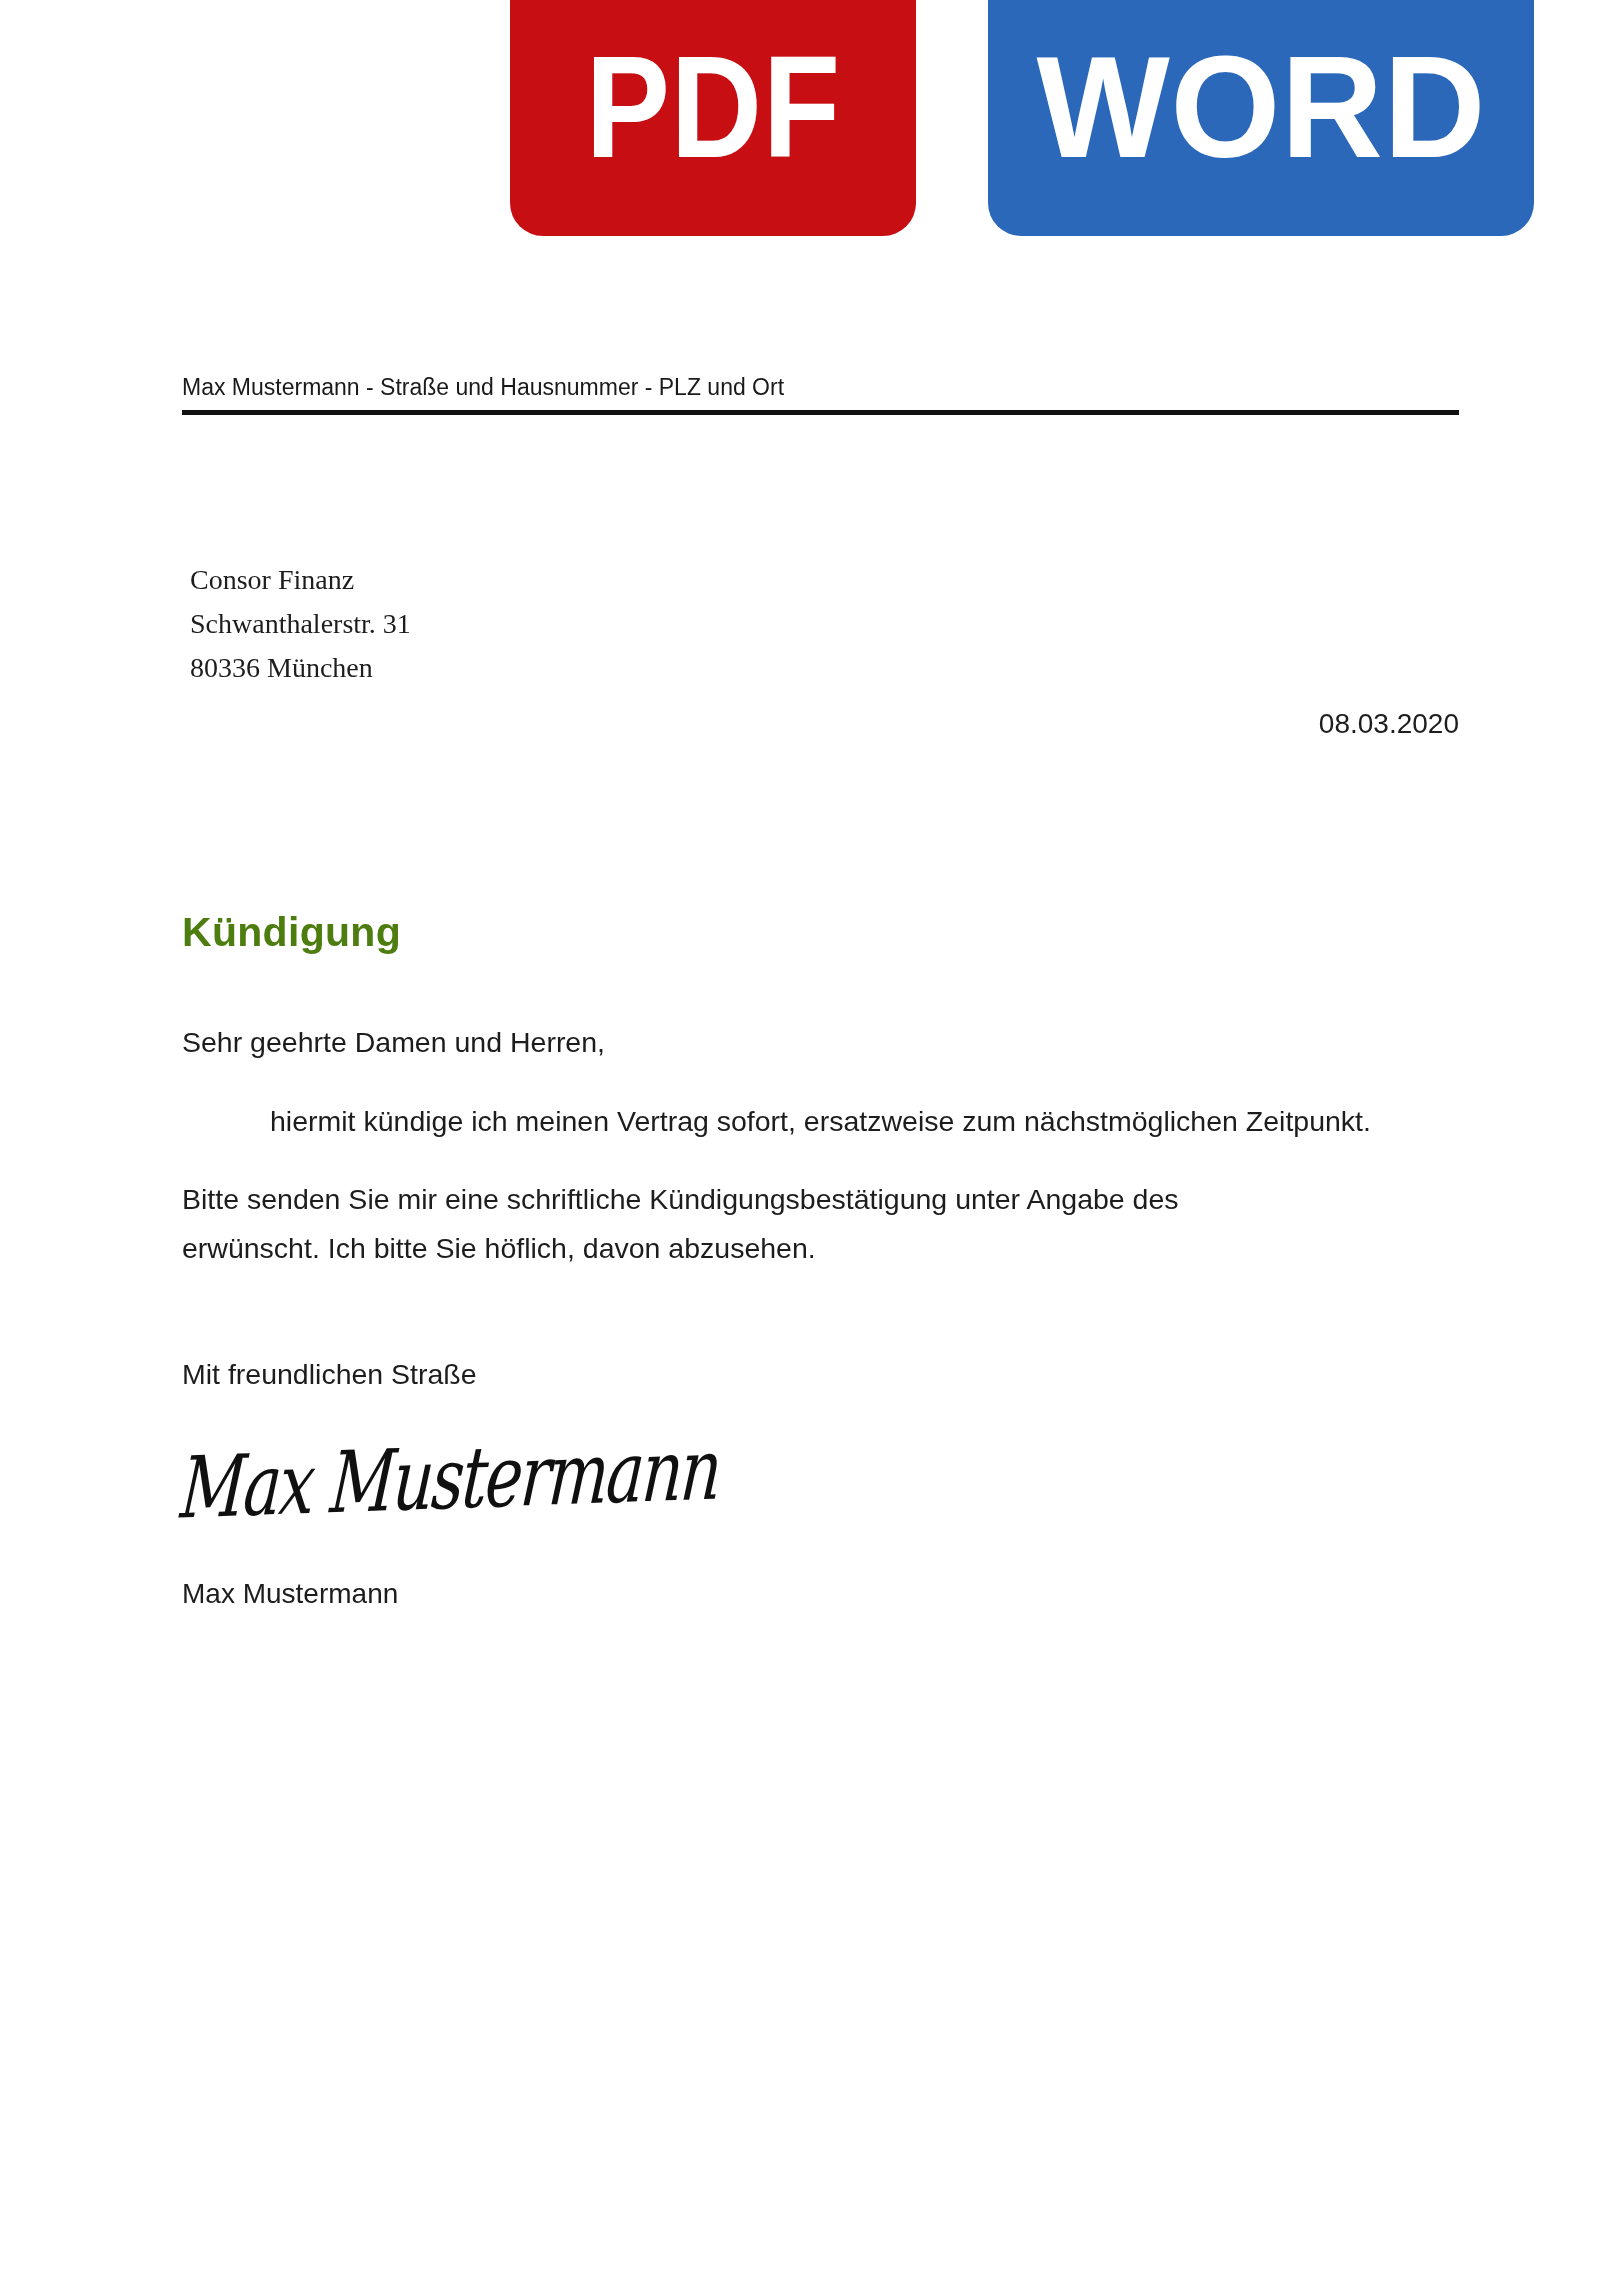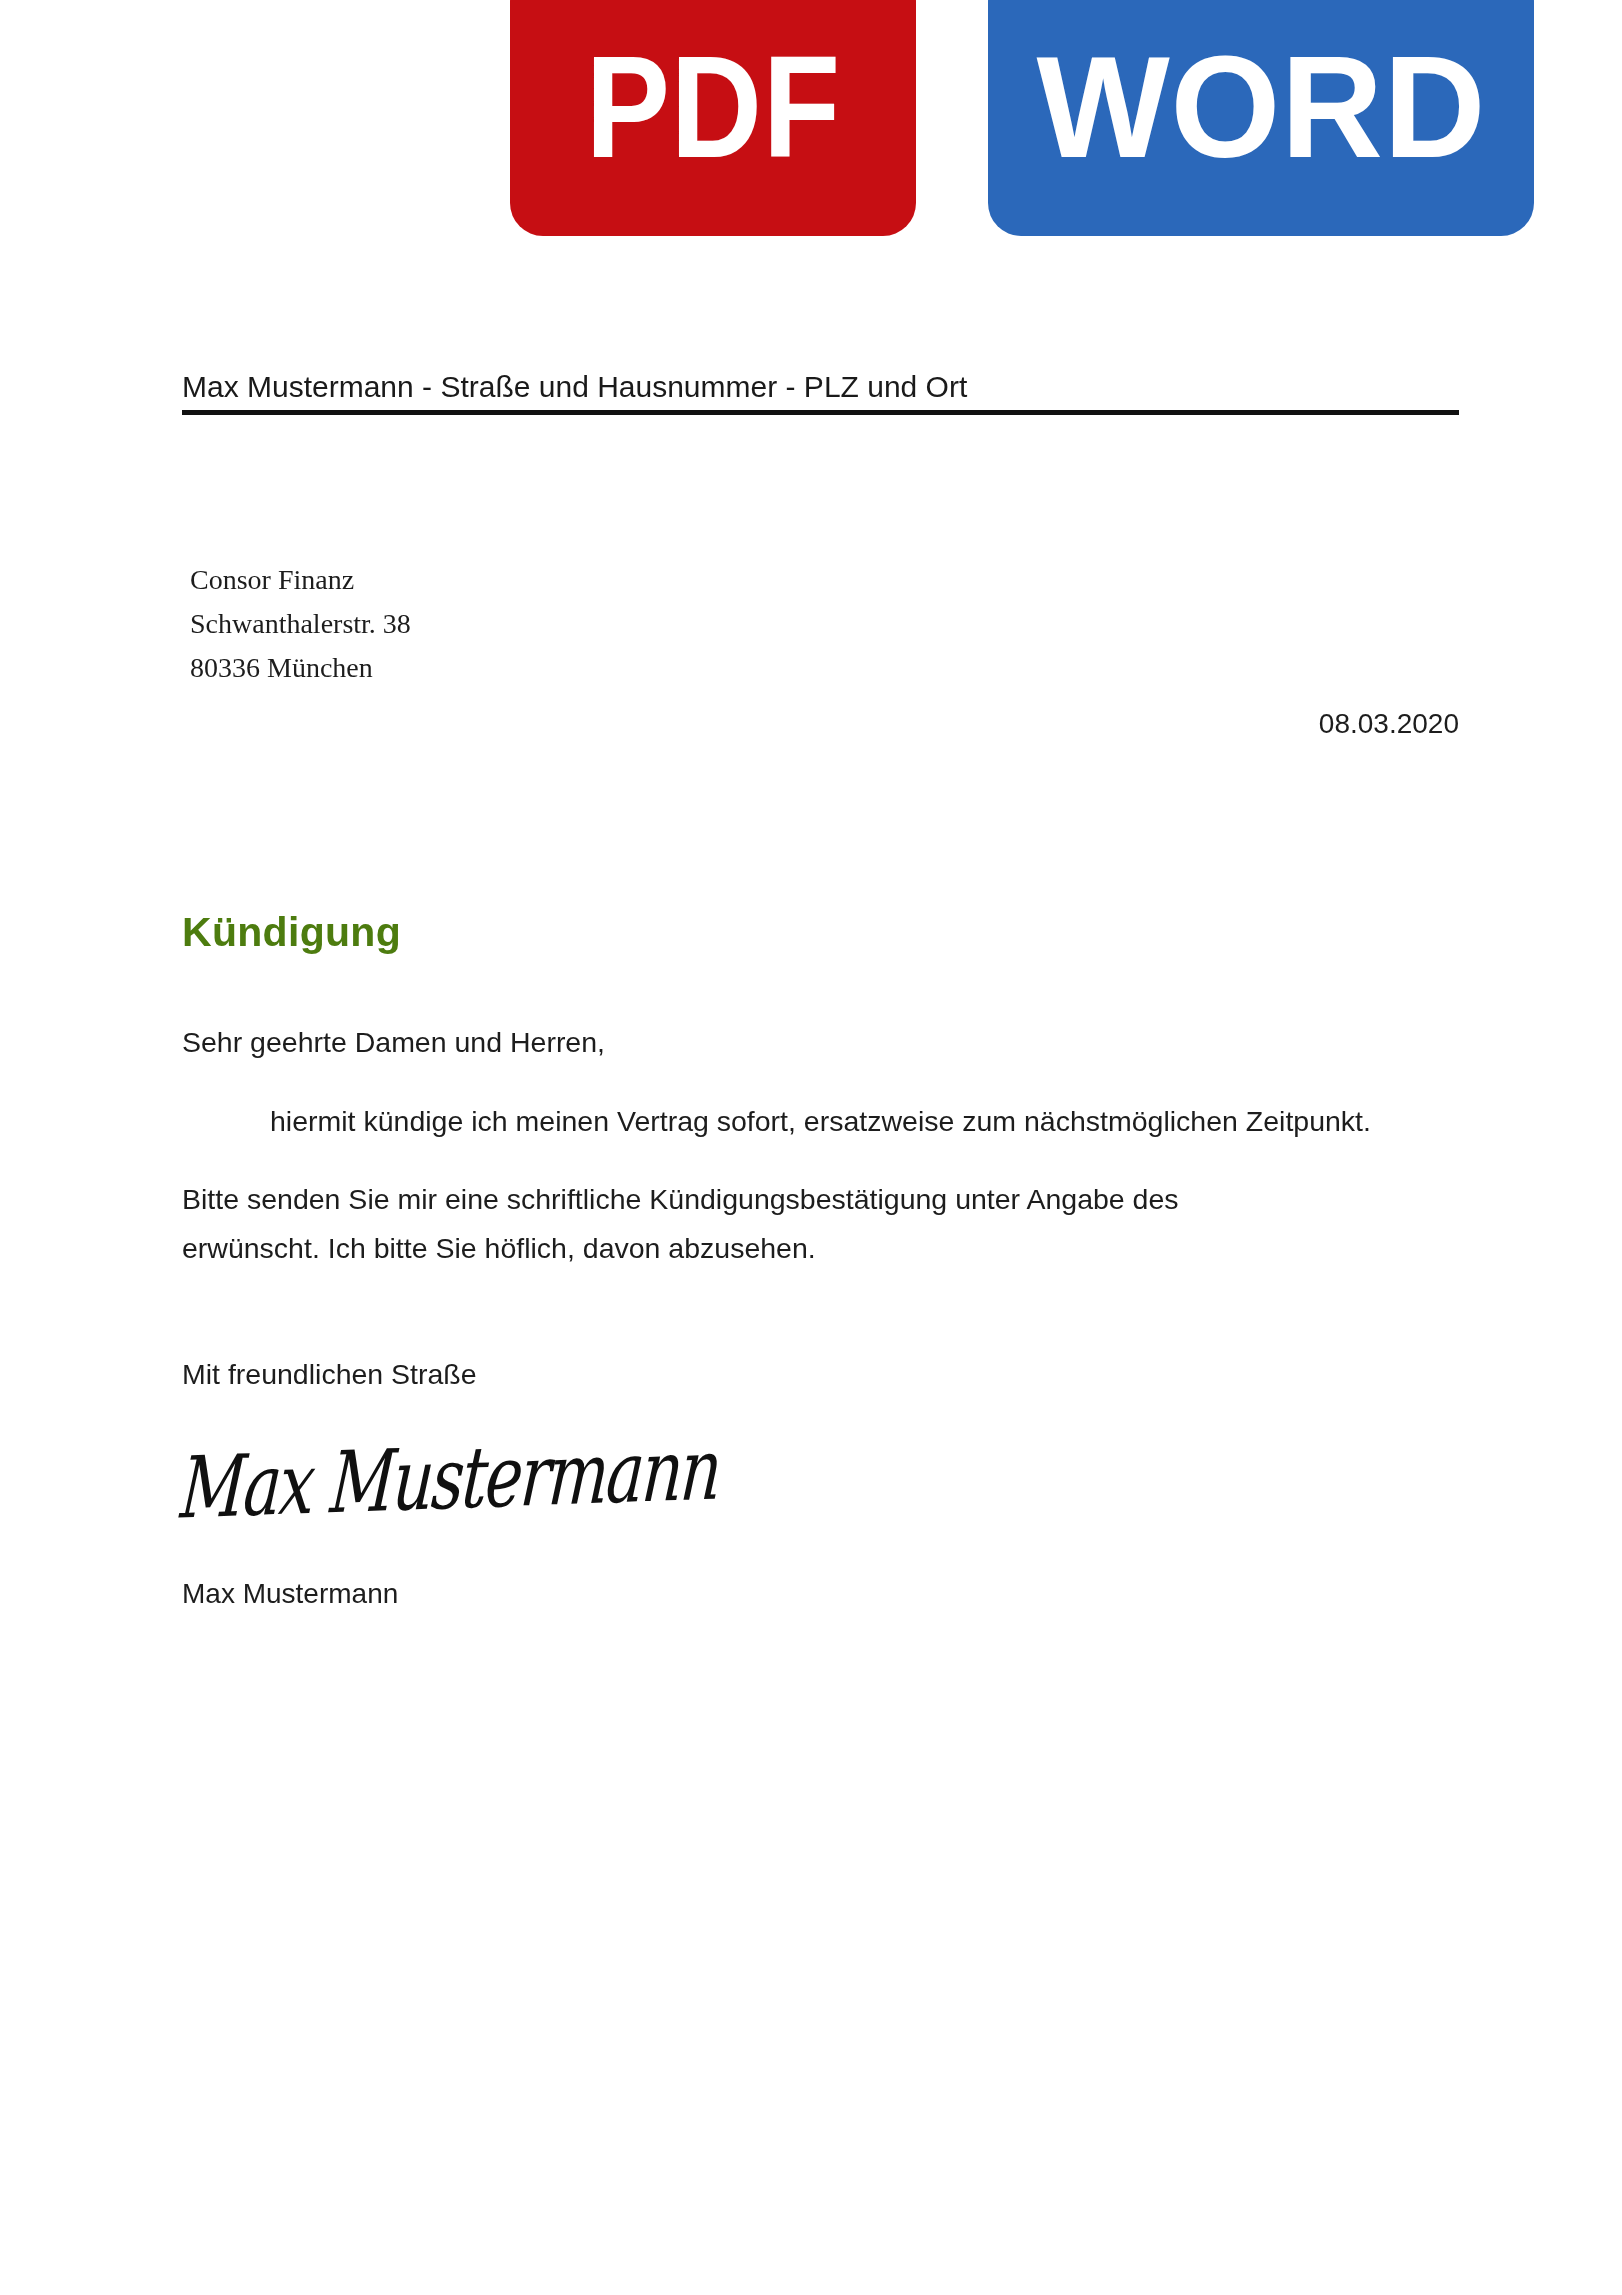--- a/index.html
+++ b/index.html
@@ -42,21 +42,21 @@
 
   
   .sender-wrap {
     position: absolute;
     left: 182px; right: 164px;
     top: 372px;
     border-bottom: 5.9px solid #111111;
     padding-bottom: 7.9px;
   }
   .sender-wrap .sender-text {
-    font-size: 30px;
+    font-size: 23px;
     line-height: 30px;
     color: #1a1a1a;
   }
 
   
   .meta-block {
     position: absolute;
     right: 164px; top: 505px;
     text-align: right;
     font-size: 28px;
@@ -135,21 +135,21 @@
     <span class="lbl">WORD</span>
   </button>
 
   <div class="sender-wrap">
     <span class="sender-text">Max Mustermann - Straße und Hausnummer - PLZ und Ort</span>
   </div>
 
 
   <div class="recipient">
     <div>Consor Finanz</div>
-    <div>Schwanthalerstr. 38</div>
+    <div>Schwanthalerstr. 31</div>
     <div>80336 München</div>
   </div>
 
   <div class="letter-date">08.03.2020</div>
 
   <h1 class="letter-heading">Kündigung</h1>
 
   <div class="para p-salutation">Sehr geehrte Damen und Herren,</div>
 
   <div class="para p-intro">hiermit kündige ich meinen Vertrag sofort, ersatzweise zum nächstmöglichen Zeitpunkt.</div>

